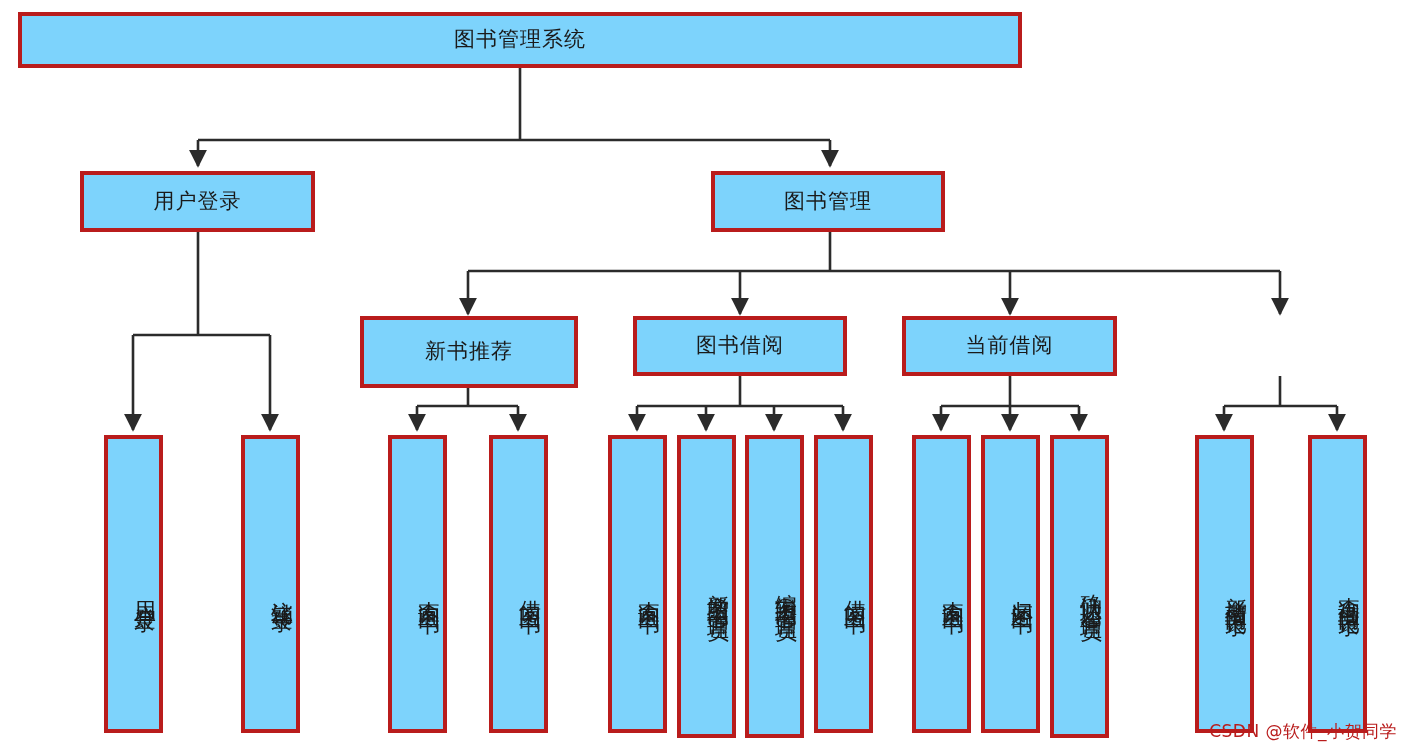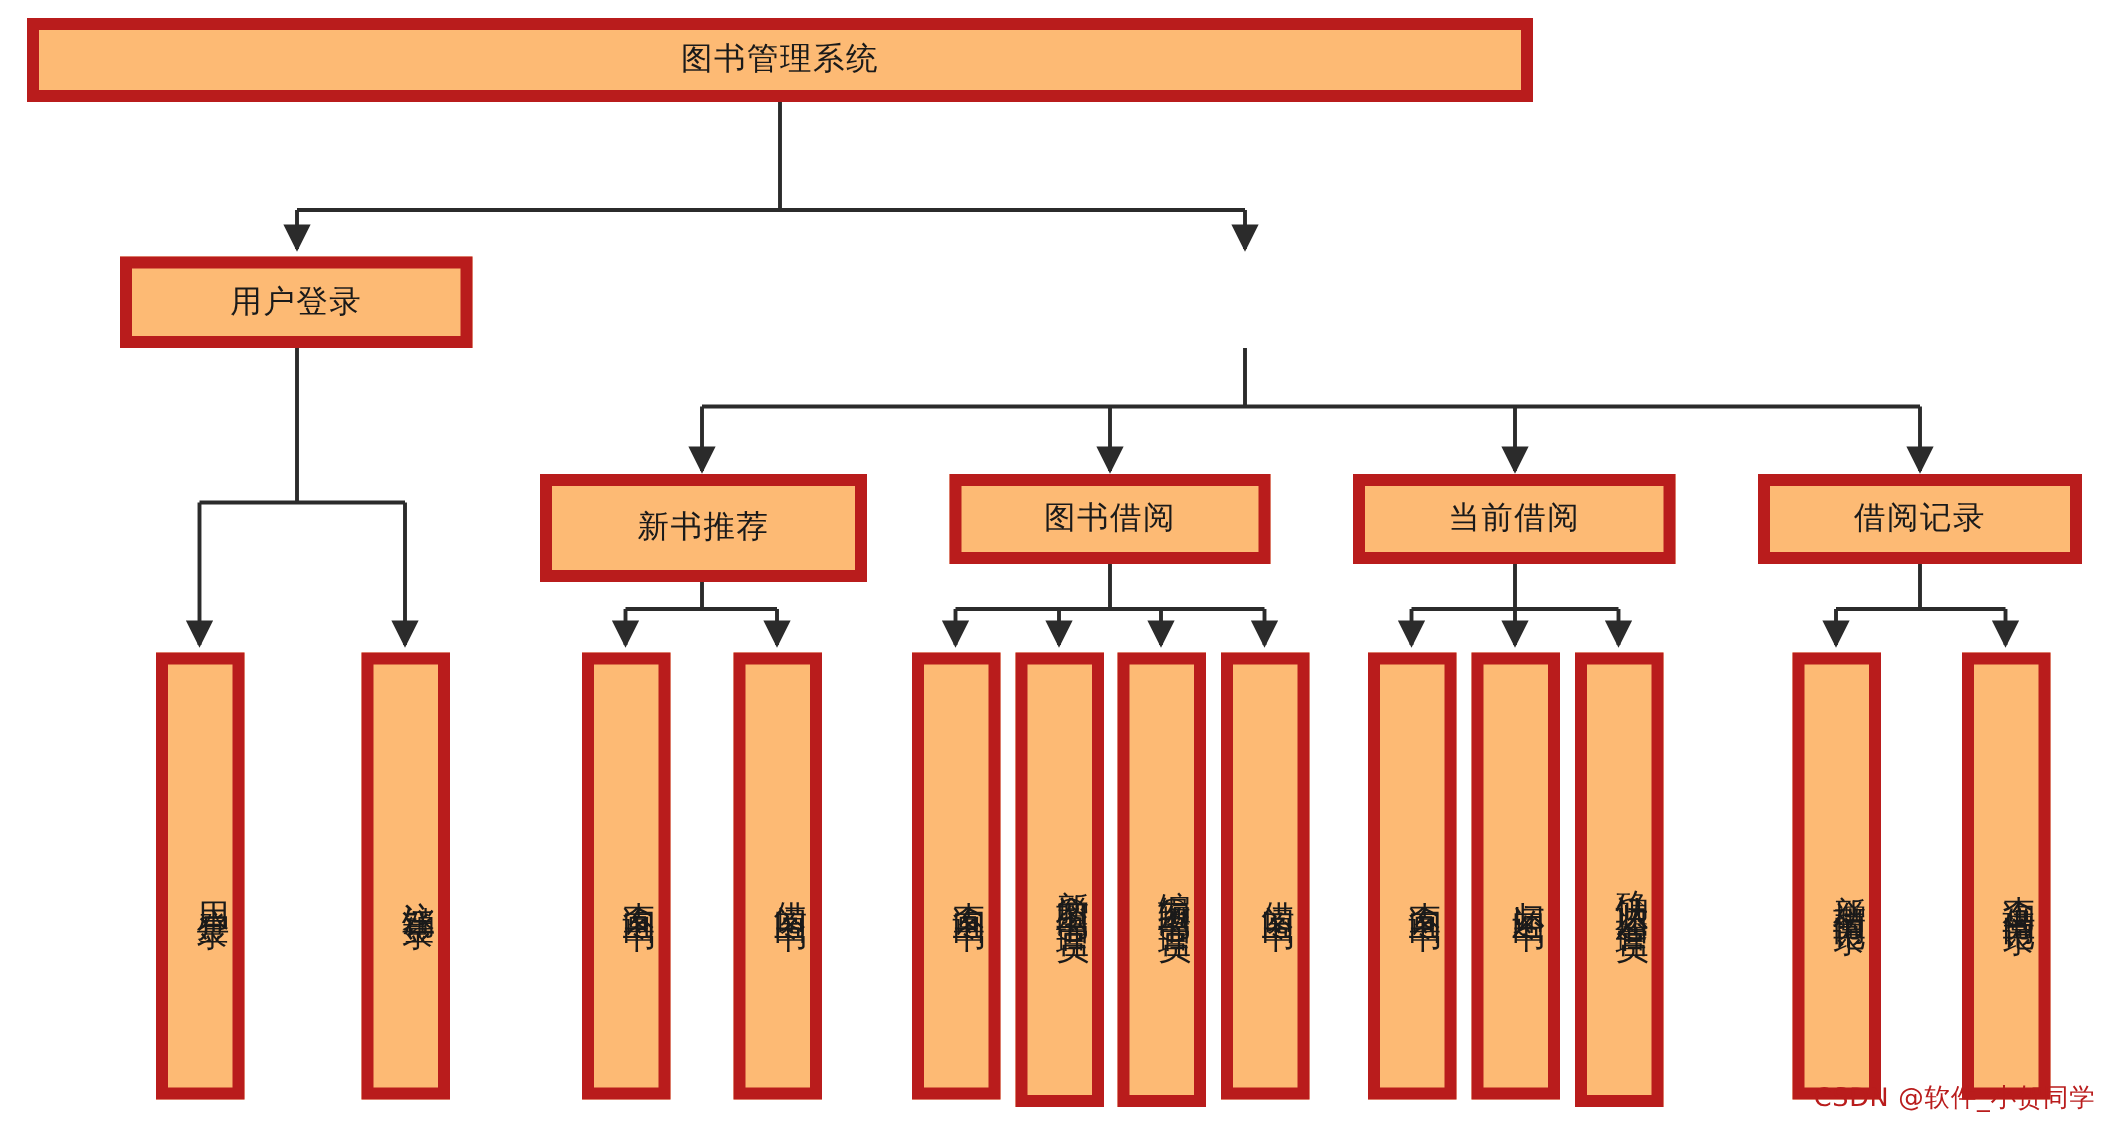--- a/index.html
+++ b/index.html
@@ -22,22 +22,22 @@
   #edges {
     position: absolute;
     left: 0;
     top: 0;
     width: 1405px;
     height: 747px;
   }
   .node {
     position: absolute;
     box-sizing: border-box;
-    border: 8px solid #b91c1c;
-    background: #fdba74;
+    border: 4px solid #b91c1c;
+    background: #7dd3fc;
     display: flex;
     align-items: center;
     justify-content: center;
     color: #1a1a1a;
     z-index: 2;
   }
   .node.horiz {
     font-size: 21px;
     letter-spacing: 1px;
     line-height: 1.2;
@@ -124,32 +124,32 @@
     </g>
   </svg>
 
   <div class="node horiz" style="left:18px; top:12px; width:1004px; height:56px;">
     <span>图书管理系统</span>
   </div>
 
   <div class="node horiz" style="left:80px; top:171px; width:235px; height:61px;">
     <span>用户登录</span>
   </div>
+  <div class="node horiz" style="left:711px; top:171px; width:234px; height:61px;">
+    <span>图书管理</span>
+  </div>
 
   <div class="node horiz" style="left:360px; top:316px; width:218px; height:72px;">
     <span>新书推荐</span>
   </div>
   <div class="node horiz" style="left:902px; top:316px; width:215px; height:60px;">
     <span>当前借阅</span>
   </div>
   <div class="node horiz" style="left:633px; top:316px; width:214px; height:60px;">
     <span>图书借阅</span>
-  </div>
-  <div class="node horiz" style="left:1172px; top:316px; width:216px; height:60px;">
-    <span>借阅记录</span>
   </div>
 
   <div class="node vert" style="left:104px; top:435px; width:59px; height:298px;">
     <span class="vlabel">用户登录</span>
   </div>
   <div class="node vert" style="left:241px; top:435px; width:59px; height:298px;">
     <span class="vlabel">注销登录</span>
   </div>
 
   <div class="node vert" style="left:388px; top:435px; width:59px; height:298px;">

